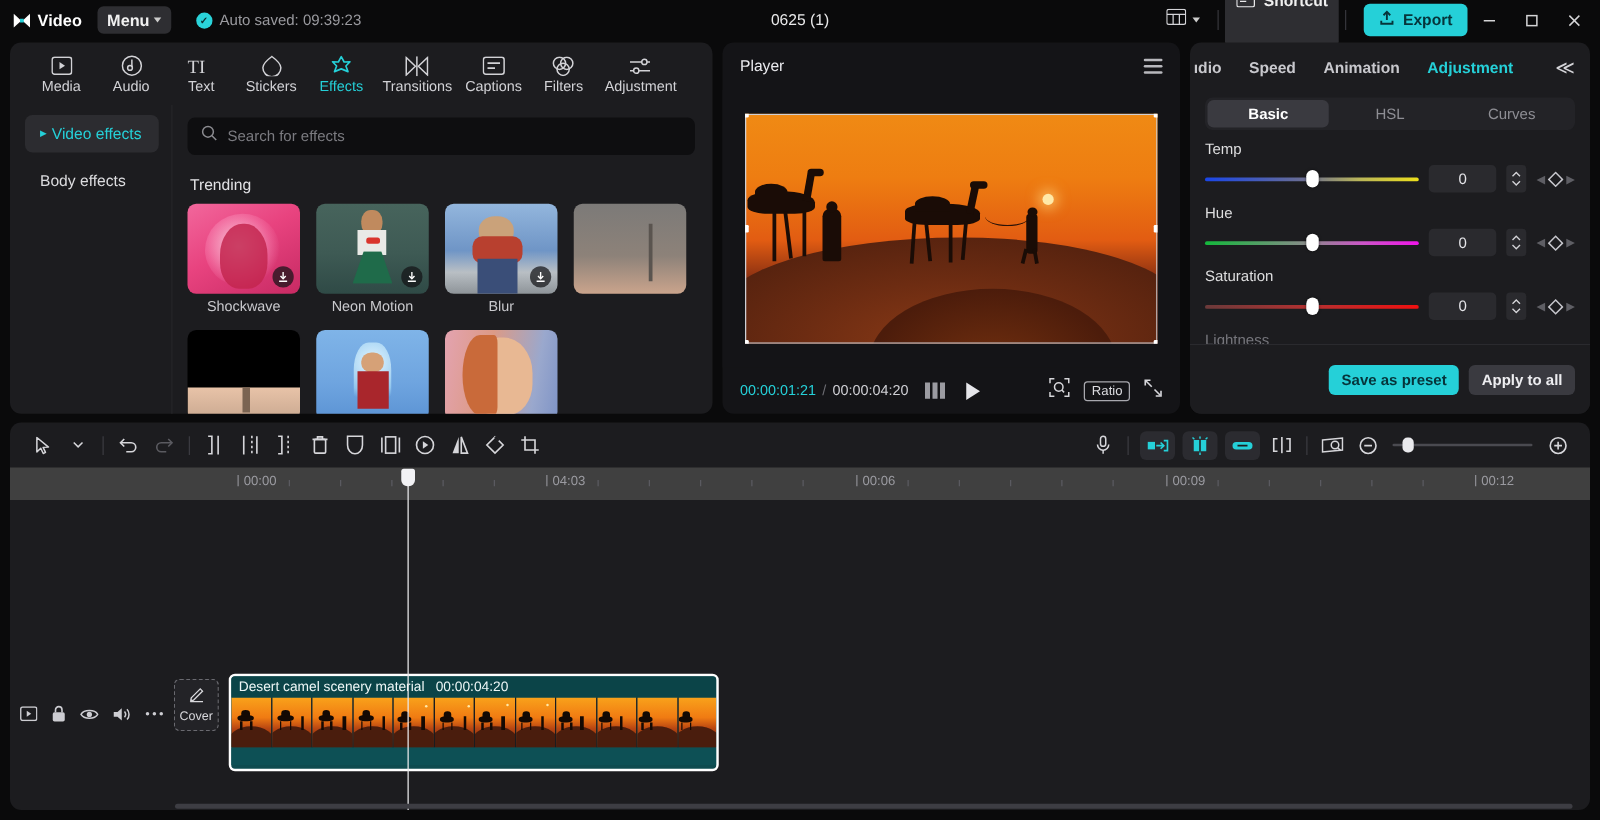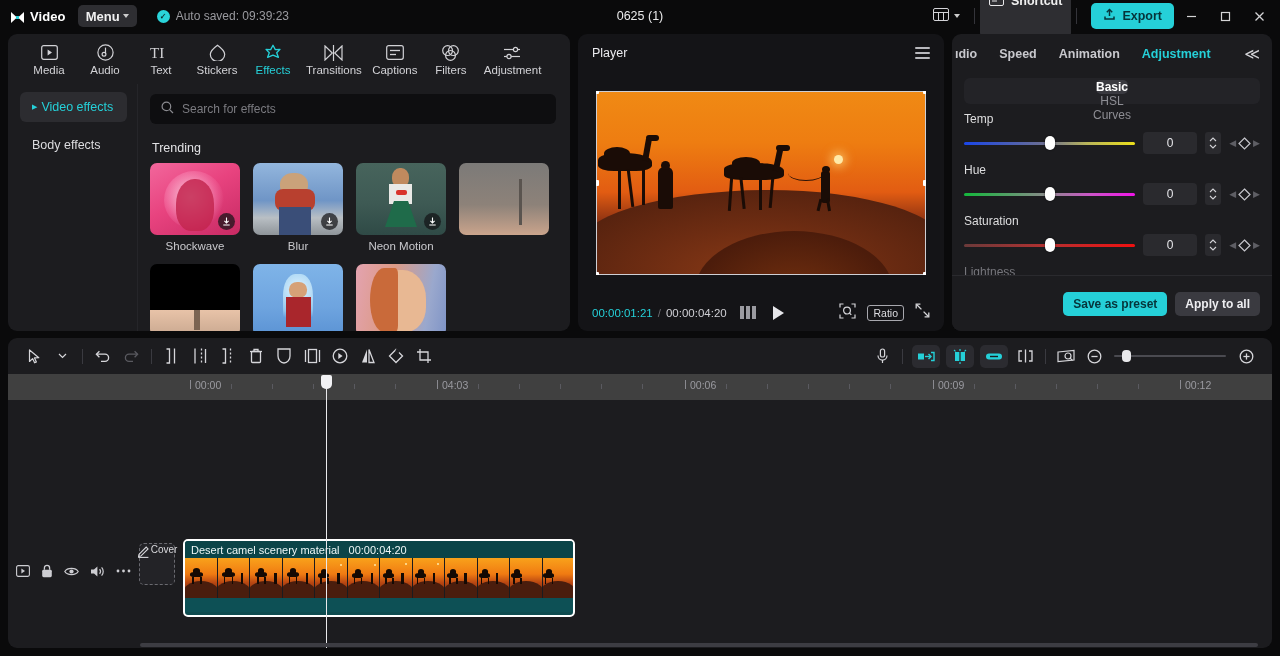--- a/index.html
+++ b/index.html
@@ -129,21 +129,21 @@
 
   
   .right-panel { left: 952px; top: 34px; width: 320px; height: 297px; background: #1c1c1f; overflow: visible; }
   .rp-tabs { height: 40px; display: flex; align-items: center; gap: 0; padding-left: 0; position: relative; }
   .rp-tab { font-size: 12.5px; font-weight: bold; color: #c8c8cd; padding: 0 11px; cursor: pointer; white-space: nowrap; }
   .rp-tab.active { color: #25d0d8; }
   .rp-tab.clipped { color: #c8c8cd; margin-left: -8px; }
   .rp-collapse { margin-left: auto; padding-right: 12px; color: #d4d4d8; font-size: 15px; cursor: pointer; }
   .seg {
     margin: 4px 12px 0; height: 26px; background: #232327; border-radius: 6px;
-    display: flex; align-items: center; padding: 2px; flex-direction: column;
+    display: flex; align-items: center; padding: 2px;
   }
   .seg-i { flex: 1; height: 22px; border-radius: 5px; display: flex; align-items: center;
     justify-content: center; font-size: 12px; color: #8e8e94; cursor: pointer; }
   .seg-i.active { background: #3a3a40; color: #fff; font-weight: bold; }
   .adj-list { padding: 8px 12px 0; }
   .adj-row { margin-bottom: 9px; }
   .adj-name { font-size: 12px; color: #dededf; margin-bottom: 6px; }
   .adj-name.dim { color: #76767c; }
   .adj-ctl { display: flex; align-items: center; gap: 8px; }
   .trk { position: relative; flex: 1; height: 14px; display: flex; align-items: center; cursor: pointer; }
@@ -183,21 +183,21 @@
   .tick { position: absolute; top: 10px; width: 1px; height: 5px; background: #5a5a60; }
   .tick.maj { top: 6px; height: 9px; background: #8a8a90; }
   .tlabel { position: absolute; top: 5px; font-size: 10.5px; color: #9a9aa0; }
   .tracks { position: relative; height: 248px; }
   .track-gutter { position: absolute; left: 0; top: 0; width: 130px; height: 100%; }
   .gut-row { position: absolute; left: 0; width: 130px; display: flex; align-items: center;
              justify-content: center; gap: 11px; }
   .gic { color: #cdcdd2; cursor: pointer; display: flex; align-items: center; }
   .cover-btn {
     position: absolute; width: 36px; height: 42px; border: 1px dashed #6a6a70; border-radius: 5px;
-    display: flex; flex-direction: row; justify-content: center; gap: 1px;
+    display: flex; flex-direction: column; align-items: center; justify-content: center; gap: 1px;
     background: #232327; cursor: pointer;
   }
   .cover-btn .cl { font-size: 10px; color: #d8d8dc; }
   .clip {
     position: absolute; border-radius: 5px; overflow: hidden;
     background: #0e4b4f; border: 2px solid #ffffff;
   }
   .clip-title { height: 17px; display: flex; align-items: center; gap: 9px; padding-left: 6px;
                 font-size: 11px; color: #eef7f7; background: #0b4448; }
   .clip-strip { display: flex; height: 40px; overflow: hidden; }
@@ -425,50 +425,50 @@
                     <path d="M4.5 .6 L4.5 5.6" stroke="#fff" stroke-width="1.1"></path>
                     <path d="M2.4 3.8 L4.5 6 L6.6 3.8" stroke="#fff" stroke-width="1.1" fill="none"></path>
                     <line x1="1.3" y1="8" x2="7.7" y2="8" stroke="#fff" stroke-width="1.1"></line>
                   </svg>
               </div>
             </div>
             <div class="thumb-label">Shockwave</div>
           </div>
 
           <div class="thumb-cell">
-            <div class="thumb" style="background:linear-gradient(180deg,#93b6dd 0%,#6f95c6 52%,#b9bfc4 76%,#8e9499 100%);filter:blur(.4px);">
-              <div style="position:absolute;left:27px;top:10px;width:28px;height:24px;border-radius:46%;background:#caa27a;"></div>
-              <div style="position:absolute;left:22px;top:26px;width:40px;height:22px;border-radius:8px;background:#b8402f;"></div>
-              <div style="position:absolute;left:26px;top:44px;width:32px;height:28px;background:#3a4e78;"></div>
-              <div class="dl">
-                <svg width="9" height="9" viewBox="0 0 9 9">
-                    <path d="M4.5 .6 L4.5 5.6" stroke="#fff" stroke-width="1.1"></path>
-                    <path d="M2.4 3.8 L4.5 6 L6.6 3.8" stroke="#fff" stroke-width="1.1" fill="none"></path>
-                    <line x1="1.3" y1="8" x2="7.7" y2="8" stroke="#fff" stroke-width="1.1"></line>
-                  </svg>
-              </div>
-            </div>
-            <div class="thumb-label">Blur</div>
-          </div>
-
-          <div class="thumb-cell">
             <div class="thumb" style="background:linear-gradient(180deg,#47645c 0%,#3e5a54 55%,#2f4a46 100%);">
               <div style="position:absolute;left:36px;top:5px;width:17px;height:20px;border-radius:45%;background:#c08a5e;"></div>
               <div style="position:absolute;left:33px;top:21px;width:23px;height:20px;background:#e9e9e6;"></div>
               <div style="position:absolute;left:29px;top:38px;width:32px;height:26px;background:#1f6b4a;clip-path:polygon(28% 0,72% 0,100% 100%,0 100%);"></div>
               <div style="position:absolute;left:40px;top:27px;width:11px;height:5px;border-radius:2px;background:#d9342c;"></div>
               <div class="dl">
                 <svg width="9" height="9" viewBox="0 0 9 9">
                     <path d="M4.5 .6 L4.5 5.6" stroke="#fff" stroke-width="1.1"></path>
                     <path d="M2.4 3.8 L4.5 6 L6.6 3.8" stroke="#fff" stroke-width="1.1" fill="none"></path>
                     <line x1="1.3" y1="8" x2="7.7" y2="8" stroke="#fff" stroke-width="1.1"></line>
                   </svg>
               </div>
             </div>
             <div class="thumb-label">Neon Motion</div>
+          </div>
+
+          <div class="thumb-cell">
+            <div class="thumb" style="background:linear-gradient(180deg,#93b6dd 0%,#6f95c6 52%,#b9bfc4 76%,#8e9499 100%);filter:blur(.4px);">
+              <div style="position:absolute;left:27px;top:10px;width:28px;height:24px;border-radius:46%;background:#caa27a;"></div>
+              <div style="position:absolute;left:22px;top:26px;width:40px;height:22px;border-radius:8px;background:#b8402f;"></div>
+              <div style="position:absolute;left:26px;top:44px;width:32px;height:28px;background:#3a4e78;"></div>
+              <div class="dl">
+                <svg width="9" height="9" viewBox="0 0 9 9">
+                    <path d="M4.5 .6 L4.5 5.6" stroke="#fff" stroke-width="1.1"></path>
+                    <path d="M2.4 3.8 L4.5 6 L6.6 3.8" stroke="#fff" stroke-width="1.1" fill="none"></path>
+                    <line x1="1.3" y1="8" x2="7.7" y2="8" stroke="#fff" stroke-width="1.1"></line>
+                  </svg>
+              </div>
+            </div>
+            <div class="thumb-label">Blur</div>
           </div>
 
 
           <div class="thumb-cell">
             <div class="thumb" style="background:linear-gradient(180deg,#7c7a78 0%,#8d8279 58%,#caa48c 100%);">
               <div style="position:absolute;left:60px;top:16px;width:3px;height:46px;background:#5a544f;"></div>
             </div>
           </div>
           <div class="thumb-cell">
             <div class="thumb" style="background:#000;">

